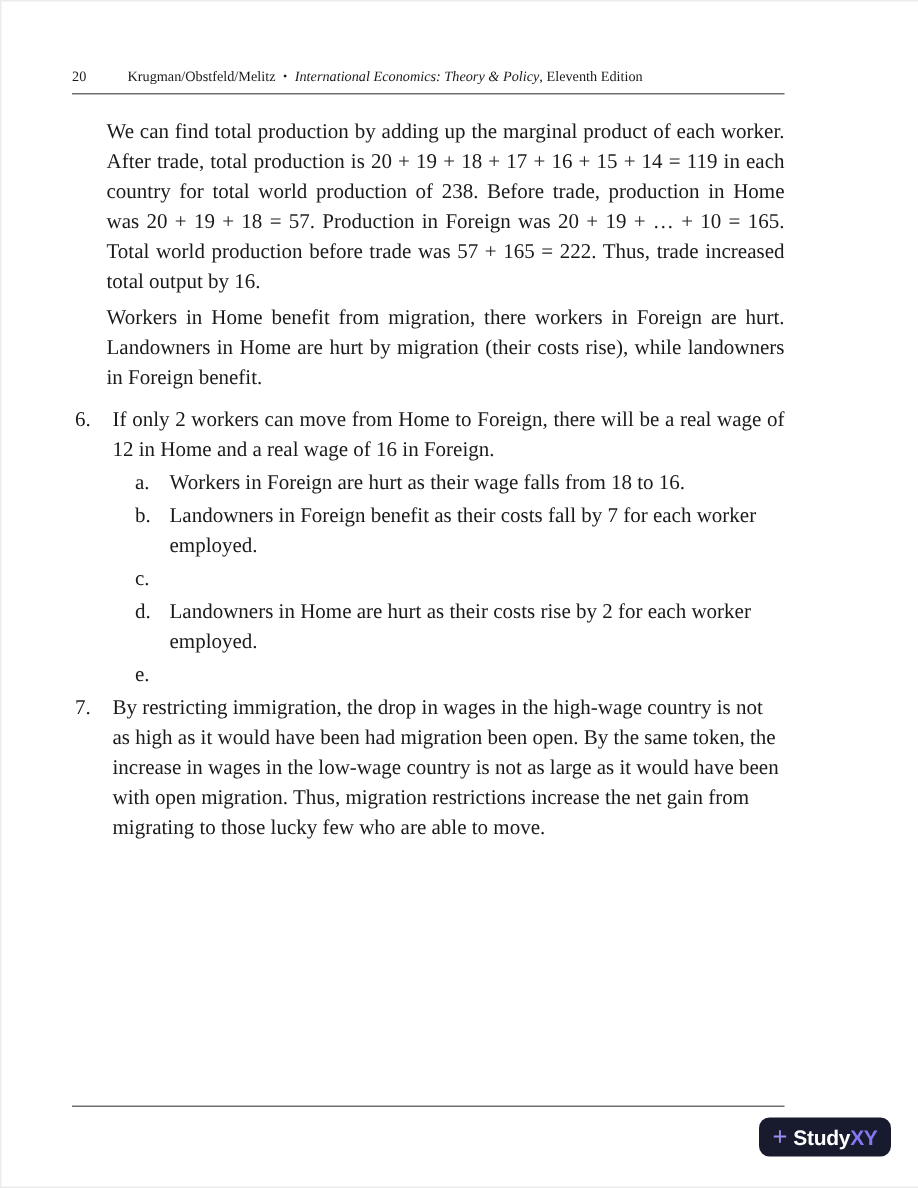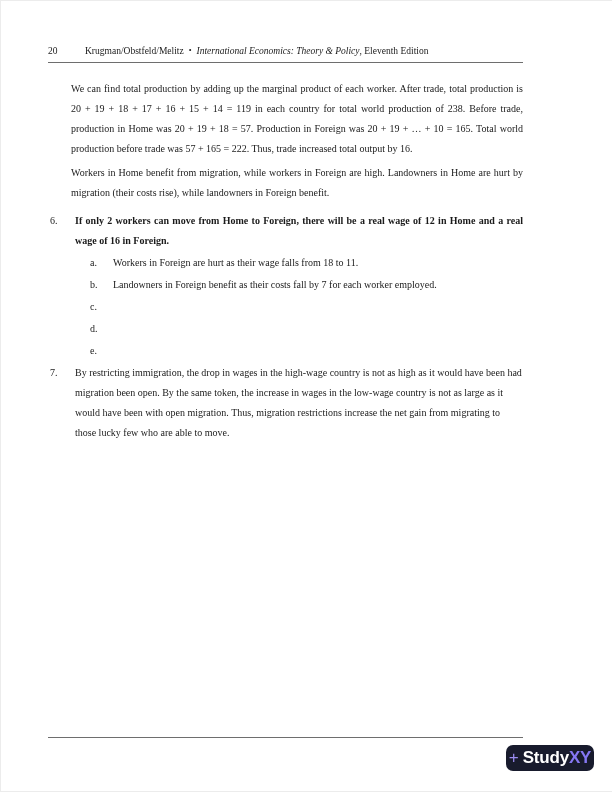--- a/index.html
+++ b/index.html
@@ -36,31 +36,31 @@
   }
   .rule.header-rule { top: 62px; }
   .rule.footer-rule { top: 737px; }
 
   
   .content {
     position: absolute;
     top: 79px;
     left: 50px;
     width: 473px;
-    font-size: 10px;
+    font-size: 14px;
     line-height: 20px;
   }
   .para {
     margin: 0 0 4px 21px;
     text-align: justify;
   }
   .list-item { display: flex; margin-top: 0; }
   .list-item .num { flex: 0 0 25px; }
   .list-item .item-text { flex: 1; }
-  .list-item .item-text.justified { text-align: justify; font-weight: bold; }
+  .list-item .item-text.justified { text-align: justify; }
   .sub-item { display: flex; margin-top: 2px; }
   .sub-item .letter { flex: 0 0 23px; margin-left: 40px; }
   .sub-item .sub-text { flex: 1; }
   .gap-before-6 { height: 4px; }
   .gap-before-7 { height: 2px; }
 
   
   .badge {
     position: absolute;
     left: 506px;
@@ -75,57 +75,58 @@
     gap: 4px;
     font-family: "Liberation Sans", sans-serif;
   }
   .badge .plus {
     color: #9b8df2;
     font-size: 17px;
     font-weight: 400;
     line-height: 1;
     margin-top: -1px;
   }
-  .badge .brand { font-size: 17px; font-weight: 700; letter-spacing: -0.2px; }
+  .badge .brand { font-size: 14px; font-weight: 700; letter-spacing: -0.2px; }
   .badge .brand-main { color: #ffffff; }
   .badge .brand-accent { color: #8577f3; }
 </style>
 </head>
 <body>
 
 <div class="page">
 
   <div class="header"><span class="pagenum">20</span><span>Krugman/Obstfeld/Melitz</span><span class="sep">•</span><span class="booktitle">International Economics: Theory &amp; Policy</span><span>, Eleventh Edition</span></div>
   <div class="rule header-rule"></div>
 
   <div class="content">
 
     <p class="para">We can find total production by adding up the marginal product of each worker. After trade, total production is 20 + 19 + 18 + 17 + 16 + 15 + 14 = 119 in each country for total world production of 238. Before trade, production in Home was 20 + 19 + 18 = 57. Production in Foreign was 20 + 19 + … + 10 = 165. Total world production before trade was 57 + 165 = 222. Thus, trade increased total output by 16.</p>
-    <p class="para">Workers in Home benefit from migration, while workers in Foreign are high. Landowners in Home are hurt by migration (their costs rise), while landowners in Foreign benefit.</p>
+    <p class="para">Workers in Home benefit from migration, there workers in Foreign are hurt. Landowners in Home are hurt by migration (their costs rise), while landowners in Foreign benefit.</p>
 
     <div class="gap-before-6"></div>
 
     <div class="list-item">
       <span class="num">6.</span>
       <span class="item-text justified">If only 2 workers can move from Home to Foreign, there will be a real wage of 12 in Home and a real wage of 16 in Foreign.</span>
     </div>
 
     <div class="sub-item">
       <span class="letter">a.</span>
-      <span class="sub-text">Workers in Foreign are hurt as their wage falls from 18 to 11.</span>
+      <span class="sub-text">Workers in Foreign are hurt as their wage falls from 18 to 16.</span>
     </div>
     <div class="sub-item">
       <span class="letter">b.</span>
       <span class="sub-text">Landowners in Foreign benefit as their costs fall by 7 for each worker employed.</span>
     </div>
     <div class="sub-item">
       <span class="letter">c.</span>
     </div>
     <div class="sub-item">
       <span class="letter">d.</span>
+      <span class="sub-text">Landowners in Home are hurt as their costs rise by 2 for each worker employed.</span>
     </div>
     <div class="sub-item">
       <span class="letter">e.</span>
     </div>
 
     <div class="gap-before-7"></div>
 
     <div class="list-item">
       <span class="num">7.</span>
       <span class="item-text">By restricting immigration, the drop in wages in the high-wage country is not as high as it would have been had migration been open. By the same token, the increase in wages in the low-wage country is not as large as it would have been with open migration. Thus, migration restrictions increase the net gain from migrating to those lucky few who are able to move.</span>

